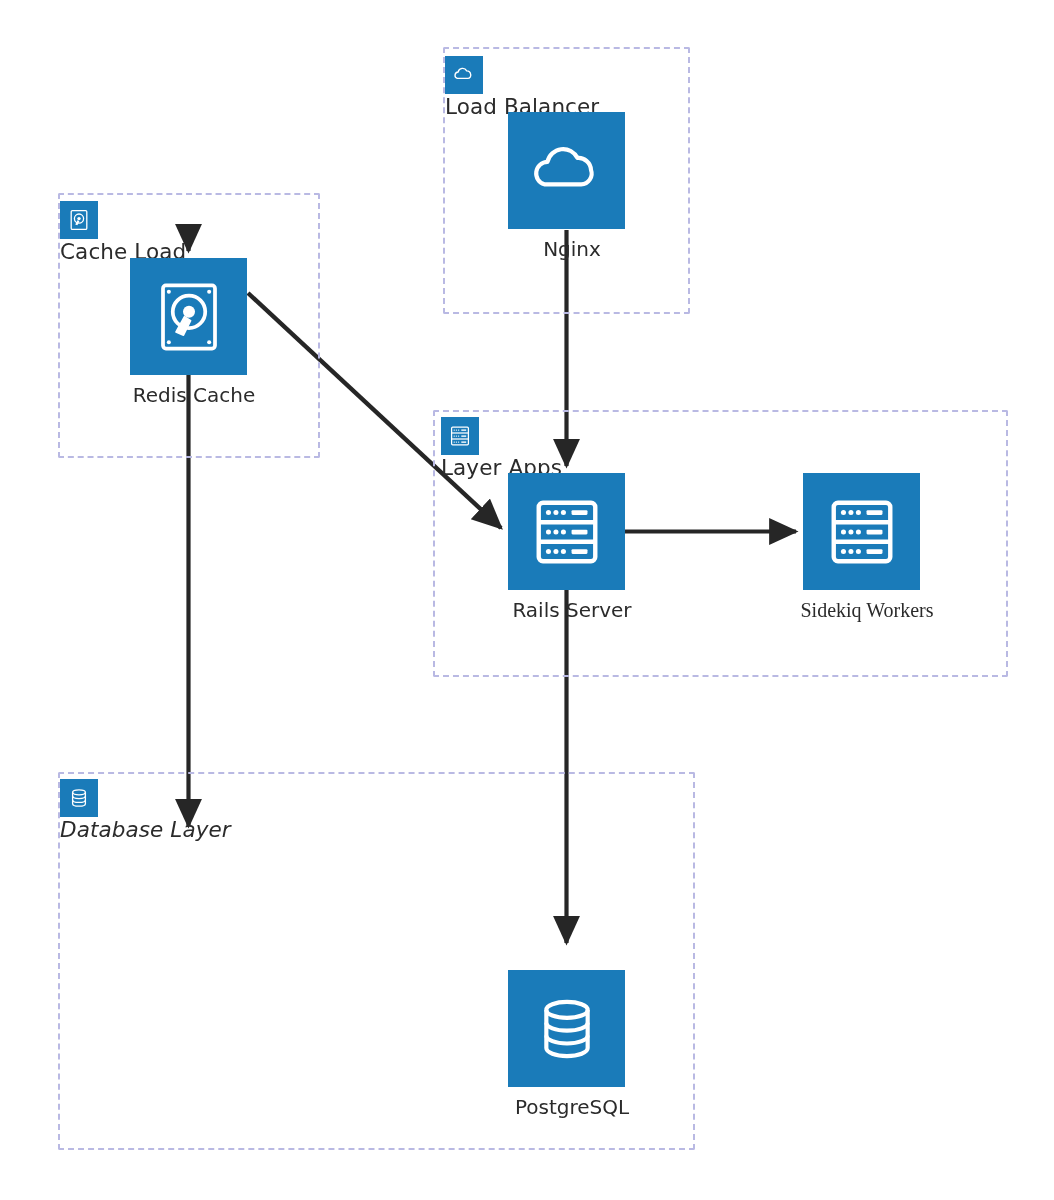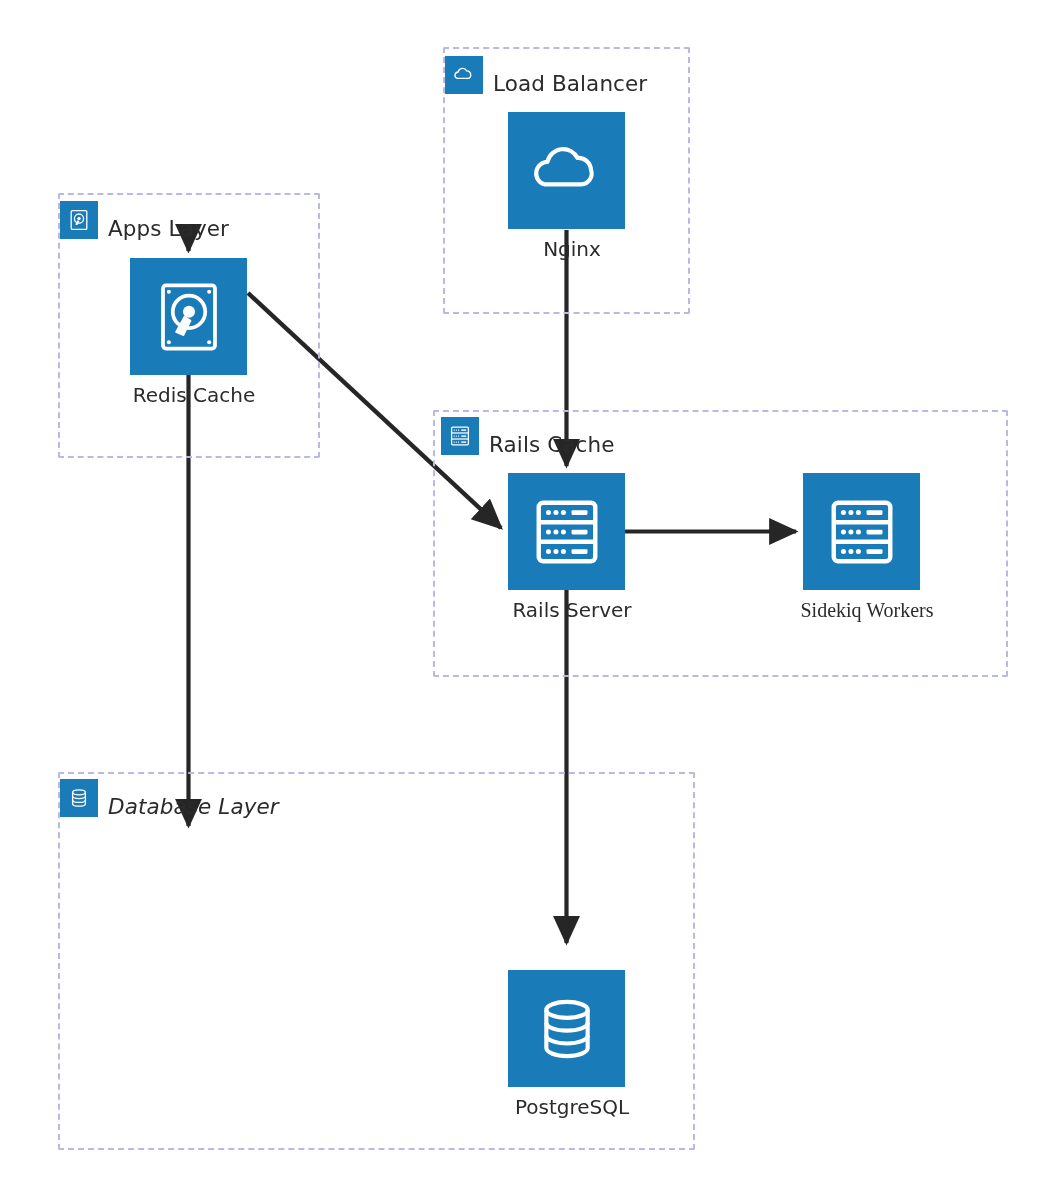--- a/index.html
+++ b/index.html
@@ -22,23 +22,24 @@
   .cluster {
     position: absolute;
     border: 2px dashed #b9b9e3;
     border-radius: 2px;
     box-sizing: border-box;
     background: transparent;
   }
   .cluster-head {
     position: absolute;
     display: flex;
-    align-items: flex-end;
-    gap: 10px;
+    align-items: flex-start;
+    gap: 2px;
     white-space: nowrap;
+    flex-direction: column;
   }
   .cluster-badge {
     width: 38px;
     height: 38px;
     background: #1a7bb9;
     display: flex;
     align-items: center;
     justify-content: center;
     flex: 0 0 auto;
   }
@@ -135,21 +136,21 @@
   <div class="cluster" style="left:58px; top:193px; width:262px; height:265px;"></div>
   <div class="cluster-head" style="left:60px; top:201px;">
     <div class="cluster-badge">
       <svg width="24" height="24" viewBox="0 0 24 24">
         <rect x="4.2" y="2.6" width="15.6" height="18.8" rx="1.2" fill="none" stroke="#ffffff" stroke-width="1.3"></rect>
         <circle cx="12" cy="10.6" r="4.6" fill="none" stroke="#ffffff" stroke-width="1.3"></circle>
         <circle cx="12" cy="10.6" r="1.7" fill="#ffffff"></circle>
         <path d="M10.7,12.1 L8.2,16.4 L10.4,17.3 L12.4,13.2 z" fill="#ffffff"></path>
       </svg>
     </div>
-    <div class="cluster-label">Apps Layer</div>
+    <div class="cluster-label">Cache Load</div>
   </div>
 
   <div class="cluster" style="left:433px; top:410px; width:575px; height:267px;"></div>
   <div class="cluster-head" style="left:441px; top:417px;">
     <div class="cluster-badge">
       <svg width="24" height="24" viewBox="0 0 24 24">
         <rect x="3.6" y="3.2" width="16.8" height="17.6" rx="1.1" fill="none" stroke="#ffffff" stroke-width="1.25"></rect>
         <line x1="3.6" y1="9" x2="20.4" y2="9" stroke="#ffffff" stroke-width="1.25"></line>
         <line x1="3.6" y1="15" x2="20.4" y2="15" stroke="#ffffff" stroke-width="1.25"></line>
         <circle cx="6.2" cy="6.1" r="0.72" fill="#ffffff"></circle>
@@ -159,21 +160,21 @@
         <circle cx="6.2" cy="12.1" r="0.72" fill="#ffffff"></circle>
         <circle cx="8.4" cy="12.1" r="0.72" fill="#ffffff"></circle>
         <circle cx="10.6" cy="12.1" r="0.72" fill="#ffffff"></circle>
         <rect x="13.3" y="11.45" width="4.9" height="1.35" fill="#ffffff"></rect>
         <circle cx="6.2" cy="18.1" r="0.72" fill="#ffffff"></circle>
         <circle cx="8.4" cy="18.1" r="0.72" fill="#ffffff"></circle>
         <circle cx="10.6" cy="18.1" r="0.72" fill="#ffffff"></circle>
         <rect x="13.3" y="17.45" width="4.9" height="1.35" fill="#ffffff"></rect>
       </svg>
     </div>
-    <div class="cluster-label">Rails Cache</div>
+    <div class="cluster-label">Layer Apps</div>
   </div>
 
   <div class="cluster" style="left:58px; top:772px; width:637px; height:378px;"></div>
   <div class="cluster-head" style="left:60px; top:779px;font-style:italic;">
     <div class="cluster-badge">
       <svg width="24" height="24" viewBox="0 0 24 24">
         <ellipse cx="12" cy="6.3" rx="6.4" ry="2.5" fill="none" stroke="#ffffff" stroke-width="1.3"></ellipse>
         <path d="M5.6,6.3 L5.6,17.7 a6.4,2.5 0 0 0 12.8,0 L18.4,6.3" fill="none" stroke="#ffffff" stroke-width="1.3"></path>
         <path d="M5.6,10.1 a6.4,2.5 0 0 0 12.8,0" fill="none" stroke="#ffffff" stroke-width="1.3"></path>
         <path d="M5.6,13.9 a6.4,2.5 0 0 0 12.8,0" fill="none" stroke="#ffffff" stroke-width="1.3"></path>

